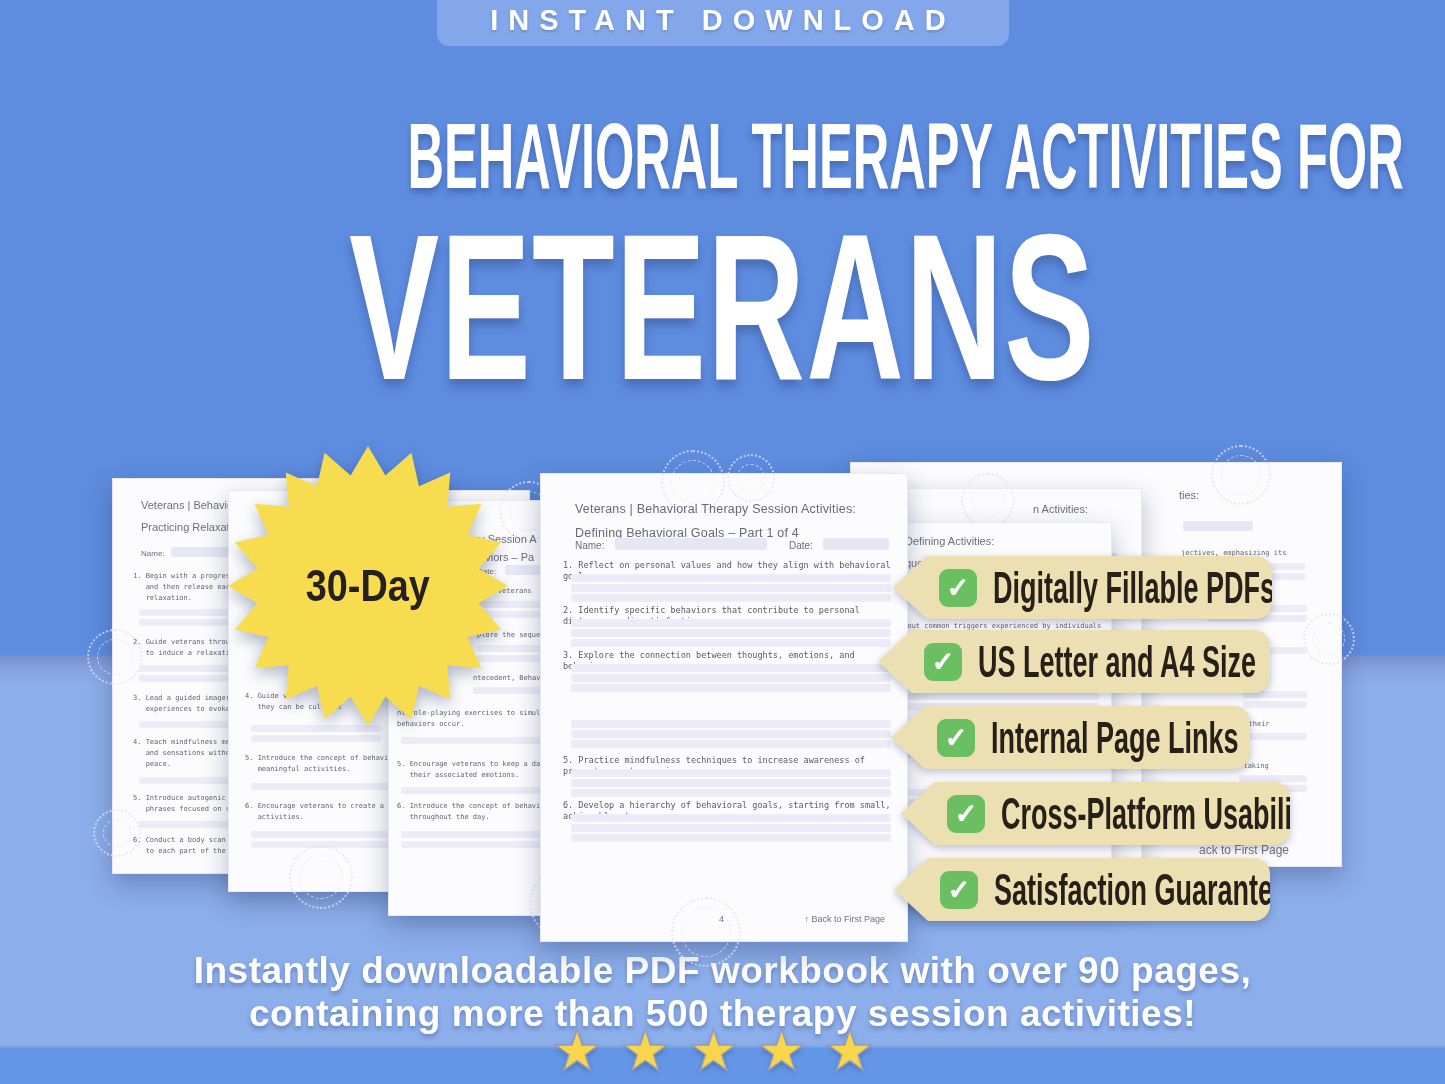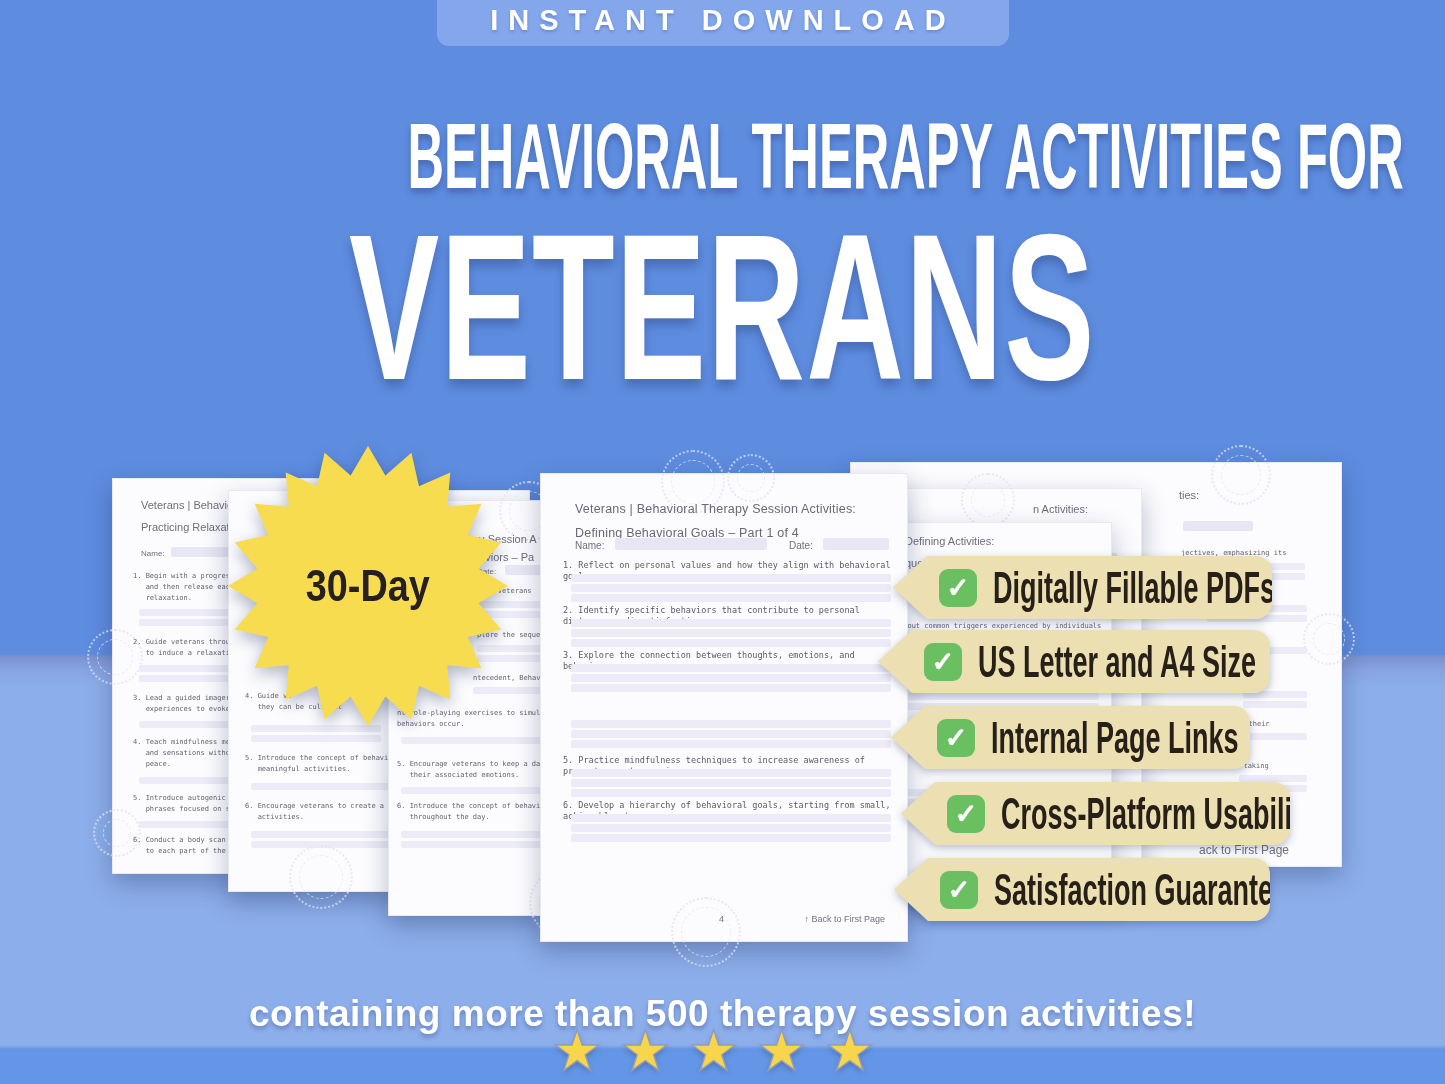--- a/index.html
+++ b/index.html
@@ -292,16 +292,17 @@
       <div class="tag-label"><span class="cond">Cross-Platform Usability</span></div>
     </div>
   </div>
   <div class="tag-wrap" style="left:894px;top:858px;z-index:20;">
     <div class="tag" style="width:376px;">
       <div class="check">✓</div>
       <div class="tag-label"><span class="cond">Satisfaction Guarantee</span></div>
     </div>
   </div>
 
+  <div class="caption cap1">Instantly downloadable PDF workbook with over 90 pages,</div>
   <div class="caption cap2">containing more than 500 therapy session activities!</div>
   <div class="stars">★★★★★</div>
 
 </div>
 
 </body></html>

